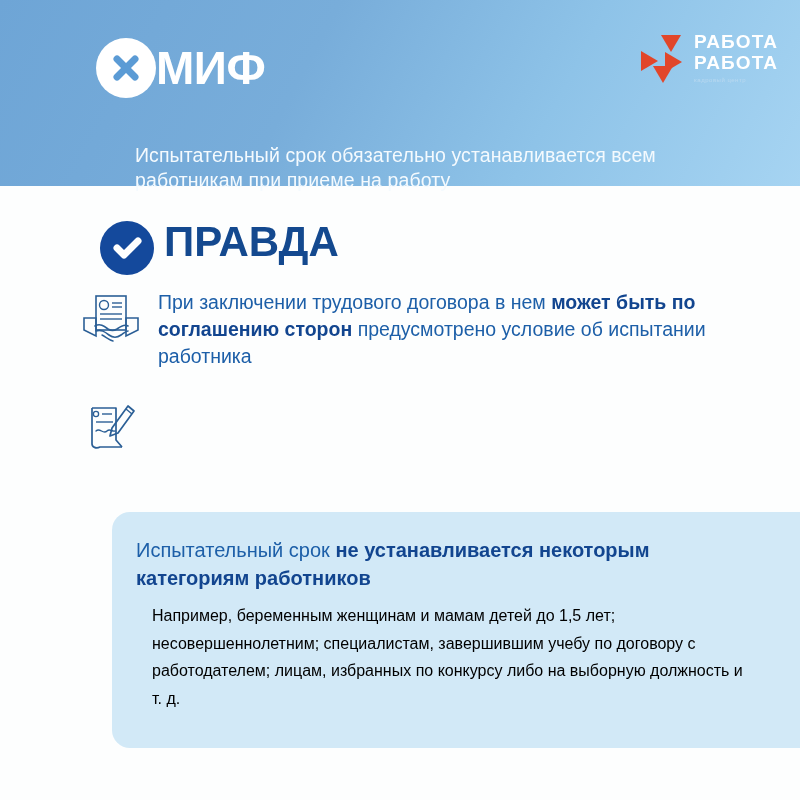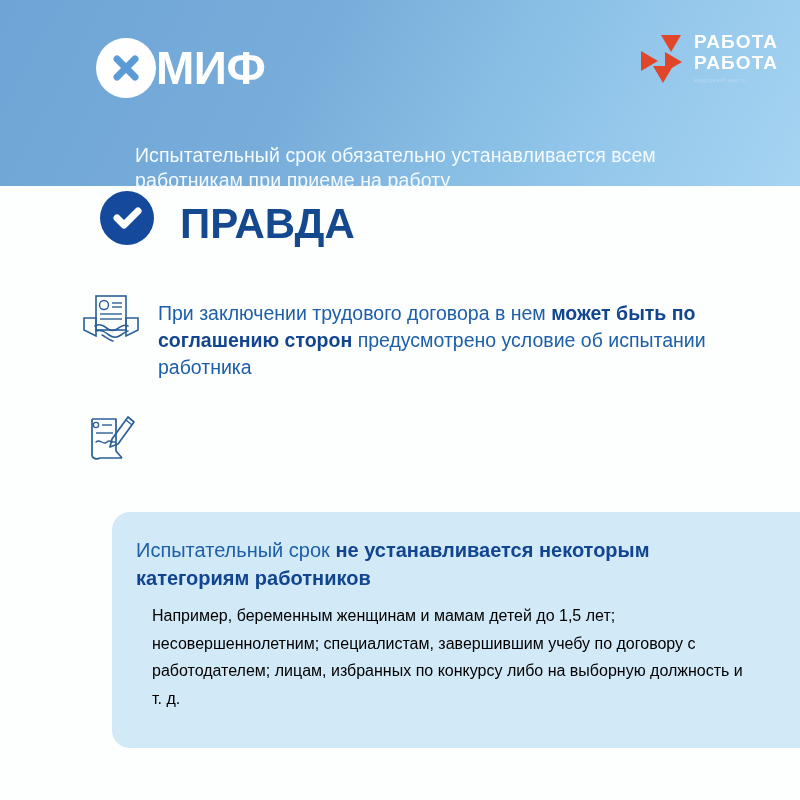--- a/index.html
+++ b/index.html
@@ -123,24 +123,24 @@
     line-height: 25px;
     font-weight: 400;
     letter-spacing: 0.1px;
     margin-top: 40px;
   }
 
   
   .truth-row {
     position: absolute;
     left: 100px;
-    top: 191px;
-    display: flex;
-    align-items: flex-end;
-    gap: 26px;
+    top: 221px;
+    display: flex;
+    align-items: flex-start;
+    gap: 10px;
   }
   .check-badge {
     width: 54px;
     height: 54px;
     border-radius: 50%;
     background: #14499c;
     display: flex;
     align-items: center;
     justify-content: center;
     flex: 0 0 auto;
@@ -171,21 +171,20 @@
     height: 58px;
     flex: 0 0 auto;
     margin-top: 2px;
   }
   .fact-text {
     color: #1d5fa8;
     font-size: 19.5px;
     line-height: 27px;
     padding-top: 1px;
     max-width: 600px;
-    margin-top: 11px;
   }
   .fact-text b {
     color: #12458f;
     font-weight: 700;
   }
 
   
   .note-card {
     position: absolute;
     left: 112px;

